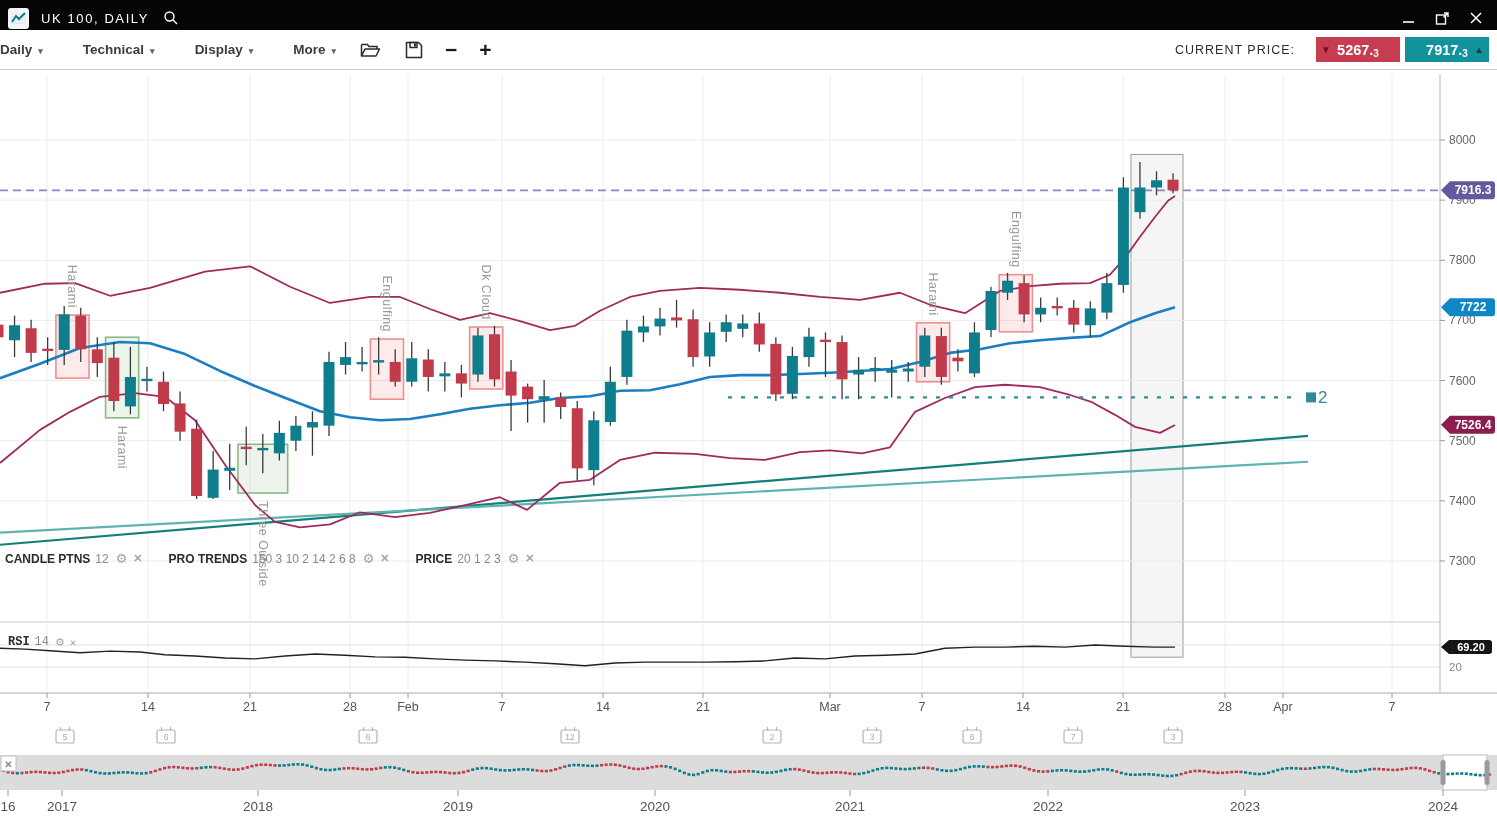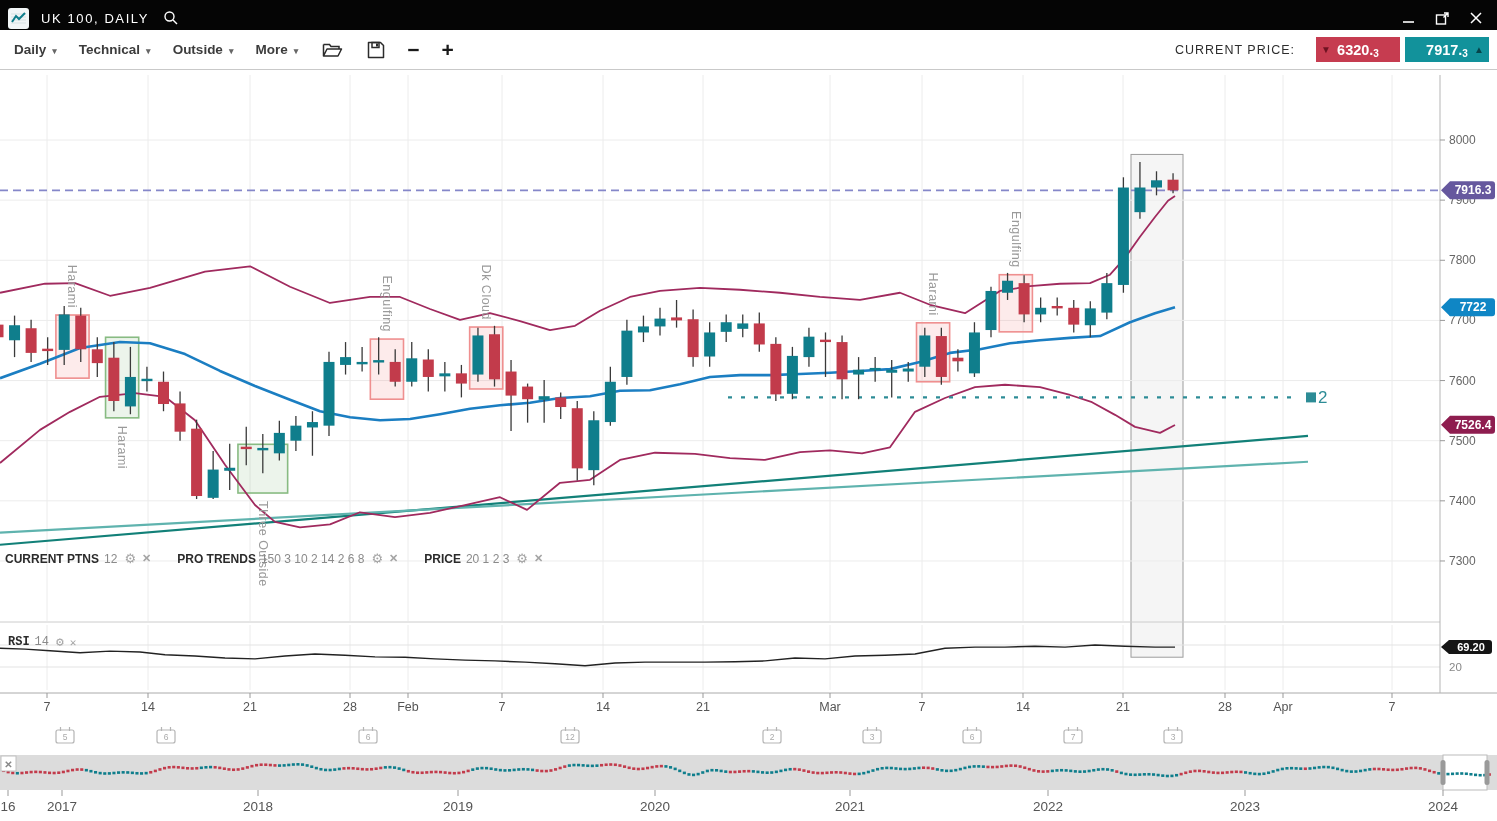--- a/index.html
+++ b/index.html
@@ -6,22 +6,22 @@
   .app{position:relative;width:1497px;height:821px;font-family:"Liberation Sans",sans-serif;overflow:hidden;background:#fff;}
   
   .titlebar{position:absolute;top:0;left:0;width:1497px;height:36px;background:#050505;display:flex;align-items:center;}
   .app-icon{width:21px;height:21px;background:#f2f6f7;border-radius:3px;margin-left:8px;display:flex;align-items:center;justify-content:center;}
   .tb-title{color:#fff;font-size:13px;letter-spacing:1.6px;margin-left:12px;}
   .tb-search{margin-left:14px;display:flex;align-items:center;}
   .tb-spacer{flex:1;}
   .win-btn{width:26px;height:22px;display:flex;align-items:center;justify-content:center;margin-right:8px;cursor:default;}
   
   .toolbar{position:absolute;top:30px;left:0;width:1497px;height:40px;background:#fff;border-bottom:1px solid #c9c9c9;display:flex;align-items:center;box-sizing:border-box;}
-  .menu-item{display:flex;align-items:center;gap:6px;margin-left:22px;font-size:13.5px;font-weight:bold;color:#3c3c3c;cursor:default;}
-  .menu-item:first-child{margin-left:14px;}
+  .menu-item{display:flex;align-items:center;gap:6px;margin-left:40px;font-size:13.5px;font-weight:bold;color:#3c3c3c;cursor:default;}
+  .menu-item:first-child{margin-left:0;}
   .caret{font-size:9px;color:#666;transform:translateY(1px);}
   .tool-ic{margin-left:24px;display:flex;align-items:center;}
   .zoom-glyph{margin-left:22px;font-size:21px;font-weight:bold;color:#1a1a1a;line-height:1;}
   .tb-right{margin-left:auto;display:flex;align-items:center;margin-right:8px;justify-content:flex-end;}
   .cp-label{font-size:12.5px;color:#2d2d2d;letter-spacing:1px;margin-right:16px;}
   .price-badge{width:84px;height:25px;display:flex;align-items:center;justify-content:center;color:#fff;font-weight:bold;font-size:14.5px;position:relative;margin-left:5px;}
   .price-badge .dec{font-size:10px;align-self:flex-end;padding-bottom:3px;}
   .price-badge .arr{font-size:10px;position:absolute;}
   
   .chartwrap{position:absolute;top:70px;left:0;width:1497px;height:751px;}
@@ -79,21 +79,21 @@
   <div class="toolbar">
     <span class="menu-item">
       <span>Daily</span>
       <span class="caret">▾</span>
     </span>
     <span class="menu-item">
       <span>Technical</span>
       <span class="caret">▾</span>
     </span>
     <span class="menu-item">
-      <span>Outside</span>
+      <span>Display</span>
       <span class="caret">▾</span>
     </span>
     <span class="menu-item">
       <span>More</span>
       <span class="caret">▾</span>
     </span>
     <span class="tool-ic">
       <svg width="21" height="17" viewBox="0 0 21 17">
           <path d="M1.5 3.5 h6 l1.5 2 h8 v2.5" fill="none" stroke="#2b2b2b" stroke-width="1.5"></path>
           <path d="M1.5 15 L1.5 3.5 M1.5 15 L5 8 h14.5 L16 15 Z" fill="none" stroke="#2b2b2b" stroke-width="1.5" stroke-linejoin="round"></path>
@@ -105,21 +105,21 @@
           <rect x="5" y="1.5" width="7" height="5" fill="none" stroke="#2b2b2b" stroke-width="1.5"></rect>
           <rect x="9" y="2.5" width="2" height="3" fill="#2b2b2b"></rect>
         </svg>
     </span>
     <span class="zoom-glyph">−</span>
     <span class="zoom-glyph">+</span>
     <span class="tb-right">
       <span class="cp-label">CURRENT PRICE:</span>
       <span class="price-badge" id="bid-badge" style="background: rgb(198, 60, 80);">
           <span class="arr" style="color: rgb(110, 19, 34); left: 5px;">▼</span>
-          <span>6320.</span>
+          <span>5267.</span>
           <span class="dec">3</span>
         </span>
       <span class="price-badge" id="ask-badge" style="background: rgb(18, 146, 155);">
           <span class="arr" style="color: rgb(6, 68, 74); right: 5px;">▲</span>
           <span>7917.</span>
           <span class="dec">3</span>
         </span>
     </span>
   </div>
 
@@ -950,21 +950,21 @@
           <line x1="1048" y1="720" x2="1048" y2="726" stroke="#999"></line>
           <text x="1048" y="741" font-family="&quot;Liberation Sans&quot;,sans-serif" font-size="13.5" fill="#555" text-anchor="middle">2022</text>
           <line x1="1245" y1="720" x2="1245" y2="726" stroke="#999"></line>
           <text x="1245" y="741" font-family="&quot;Liberation Sans&quot;,sans-serif" font-size="13.5" fill="#555" text-anchor="middle">2023</text>
           <line x1="1443" y1="720" x2="1443" y2="726" stroke="#999"></line>
           <text x="1443" y="741" font-family="&quot;Liberation Sans&quot;,sans-serif" font-size="13.5" fill="#555" text-anchor="middle">2024</text>
         </g>
       </svg>
 
     <div class="ind-row">
-      <span class="ind-name">CURRENT PTNS</span>
+      <span class="ind-name">CANDLE PTNS</span>
       <span class="ind-params">12</span>
       <span class="ind-gear">⚙</span>
       <span class="ind-x">✕</span>
       <span class="ind-name">PRO TRENDS</span>
       <span class="ind-params">150 3 10 2 14 2 6 8</span>
       <span class="ind-gear">⚙</span>
       <span class="ind-x">✕</span>
       <span class="ind-name">PRICE</span>
       <span class="ind-params">20 1 2 3</span>
       <span class="ind-gear">⚙</span>

